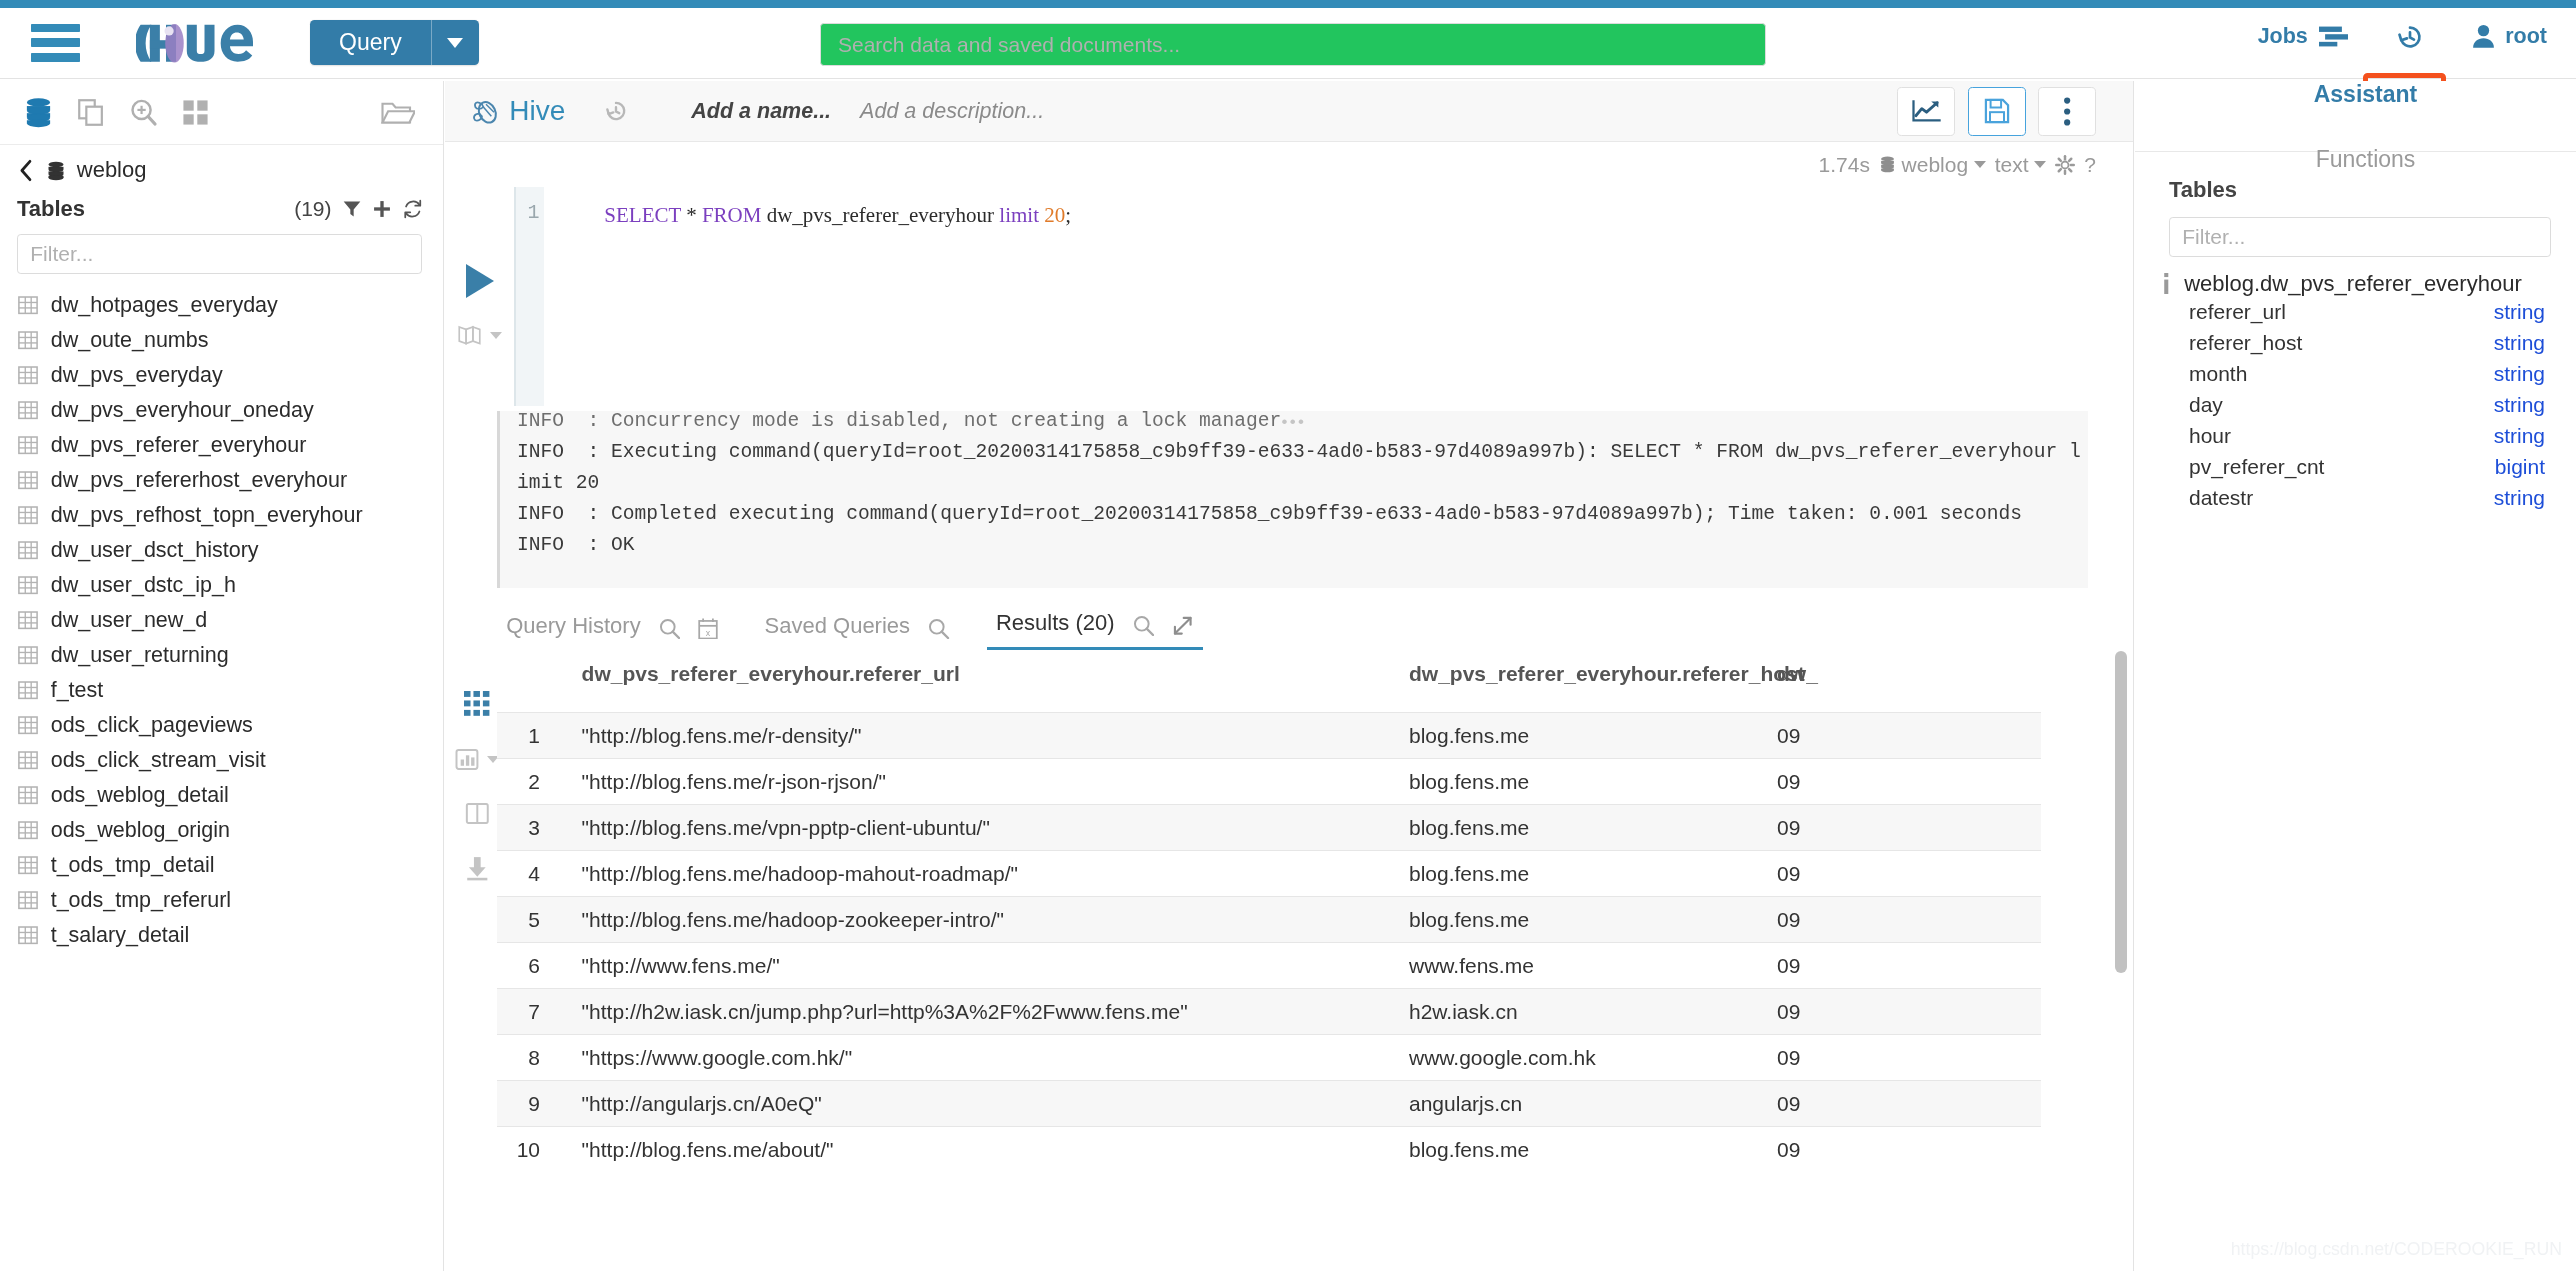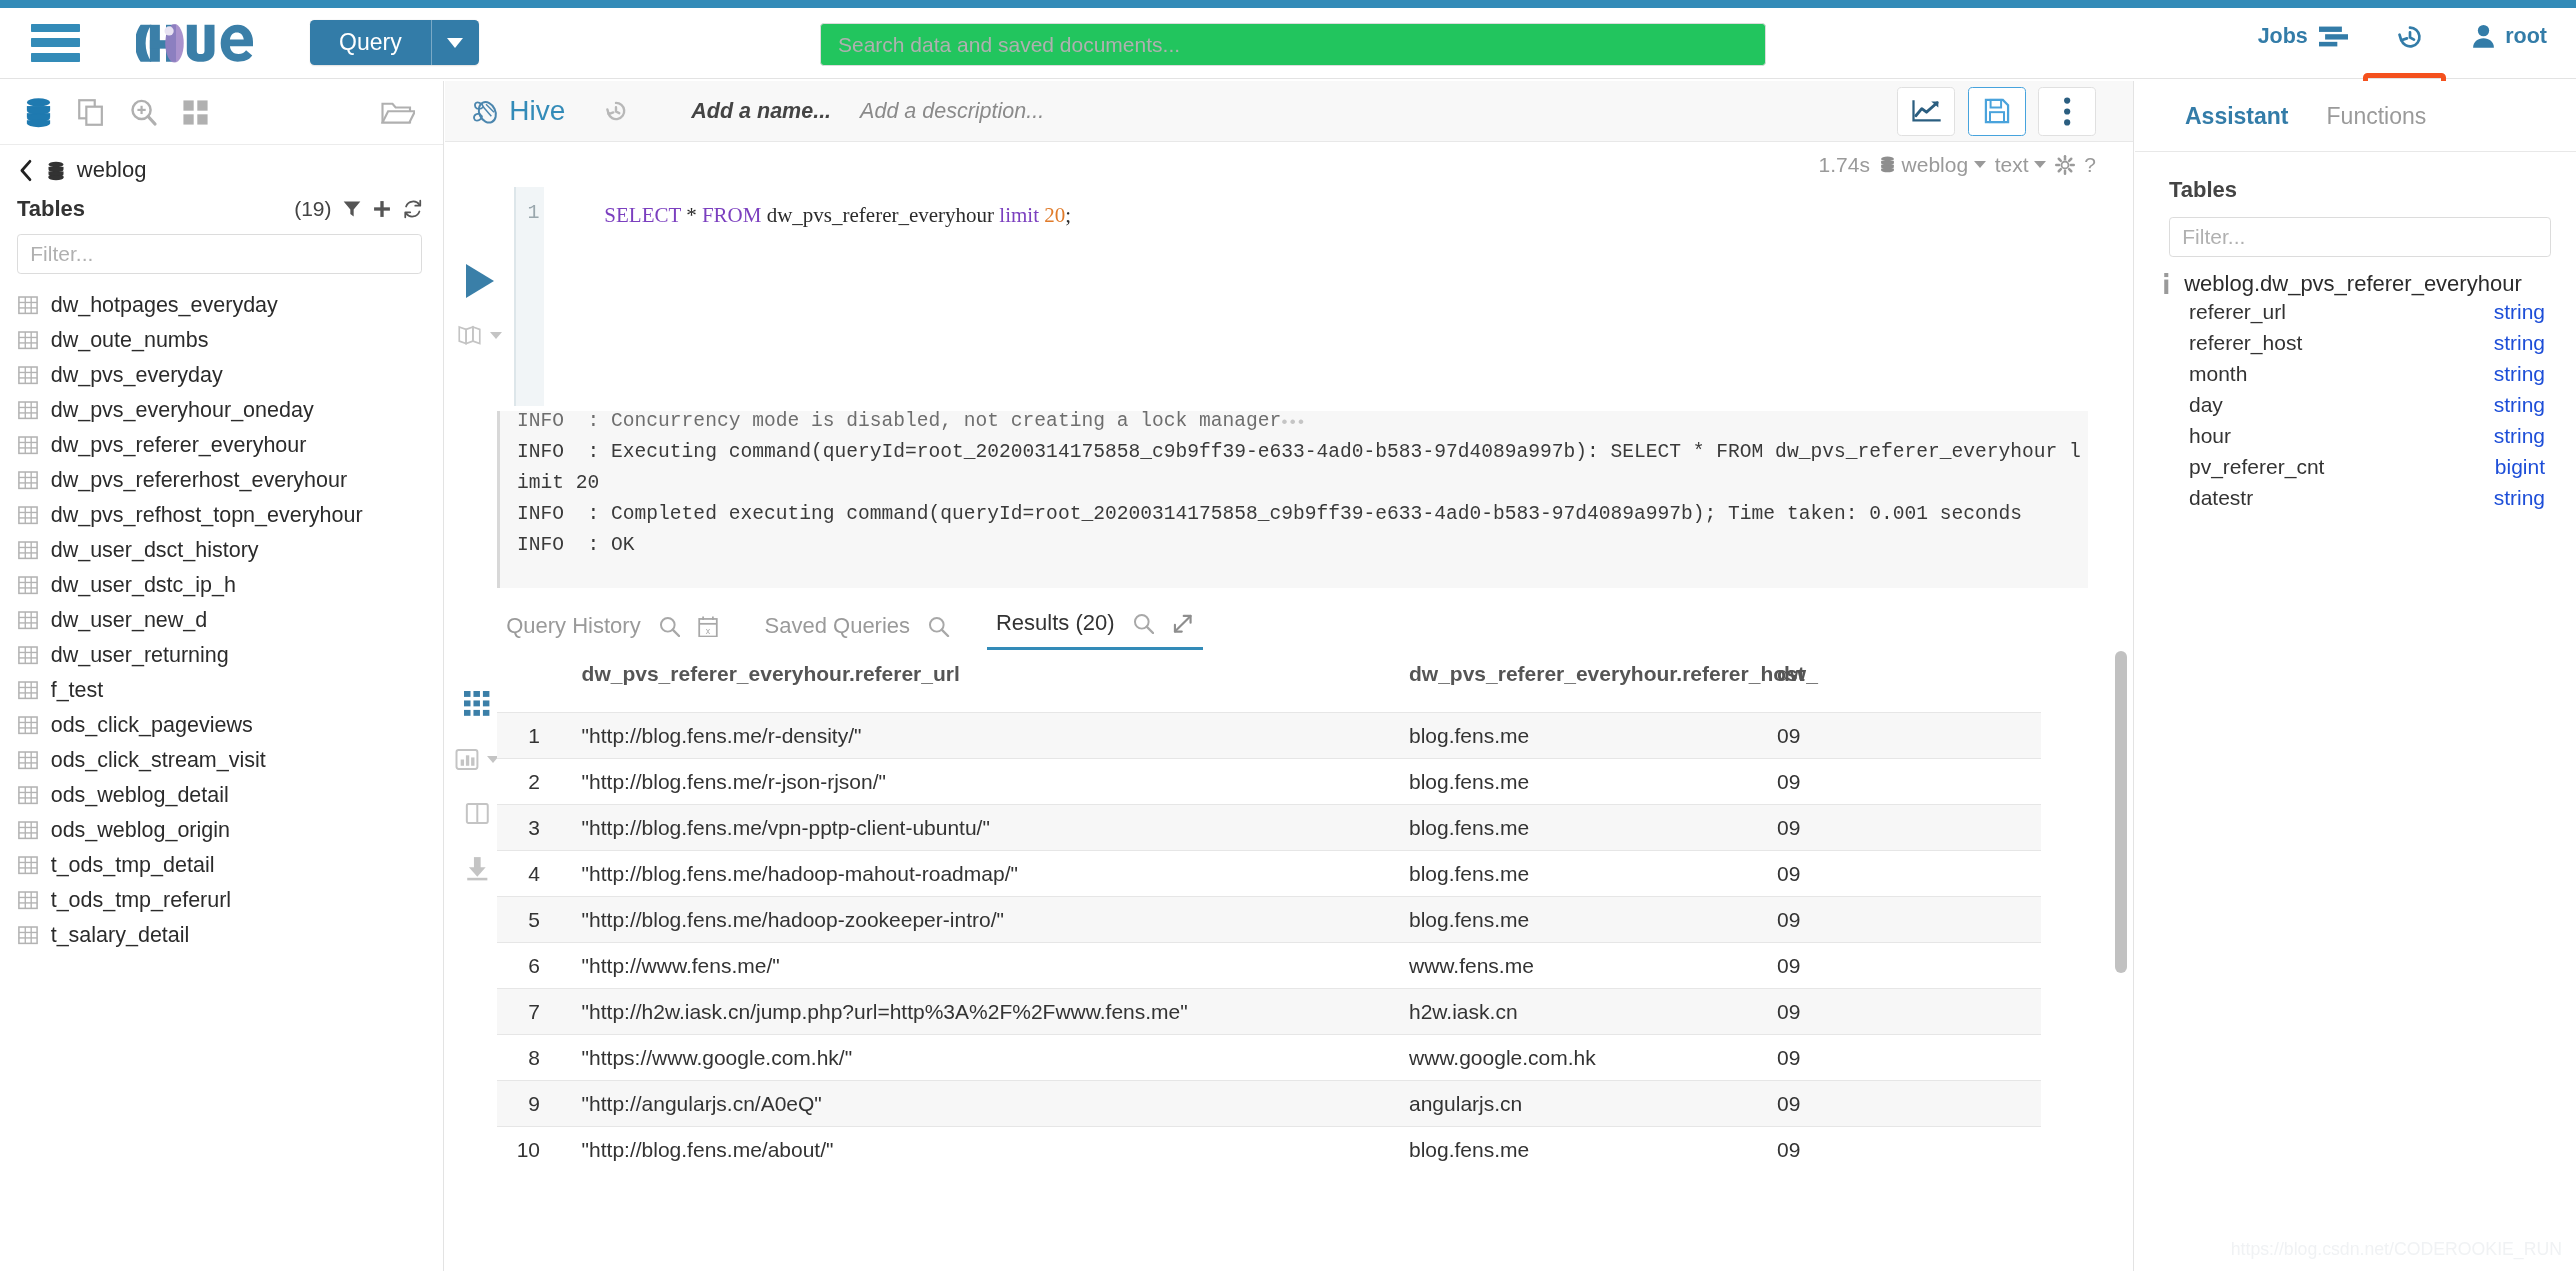--- a/index.html
+++ b/index.html
@@ -213,21 +213,21 @@
     color: #3a3a3a; line-height: 1.58; padding-left: 17px; white-space: pre;
   }
   .log-line.first { color: #6e6e6e; margin-top: -4.6px; }
 
   
   .result-tabs {
     margin: 14px 0 0 52px; display: flex; align-items: flex-end;
     gap: 0; height: 48px; border-bottom: 0;
   }
   .rtab {
-    display: flex; align-items: center; gap: 18px;
+    display: flex; align-items: flex-end; gap: 18px;
     font-size: 22px; color: #9a9a9a; cursor: pointer;
     padding: 0 9.2px 10.7px 9.2px; margin-right: 28px;
   }
   .rtab.active { color: #333; border-bottom: 3.8px solid #338bb8; }
 
   
   .result-area { display: flex; margin-top: 1.5px; }
   .result-tools {
     width: 52px; padding: 40px 0 0 12.3px;
     display: flex; flex-direction: column; align-items: center; gap: 31px;
@@ -257,21 +257,21 @@
     background: #c1c1c1; border-radius: 6.1px;
   }
 
   
   .assistant {
     position: absolute; top: 81px; left: 2135px;
     width: 441px; height: 1191px; background: #fff;
   }
   .as-tabs {
     height: 71px; display: flex; align-items: center;
-    padding-left: 50px; gap: 38px; border-bottom: 1.5px solid #e8e8e8;
+    padding-left: 20px; gap: 38px; border-bottom: 1.5px solid #e8e8e8; flex-direction: column;
   }
   .as-tab { font-size: 23px; color: #9a9a9a; cursor: pointer; }
   .as-tab.active { color: #337ca8; font-weight: bold; }
 
   .as-title { font-size: 22px; font-weight: bold; color: #444; padding: 24.6px 0 0 34px; }
   .as-filter {
     display: block; margin: 14px 23px 0 34px; width: 382px; height: 40px;
     border: 1.2px solid #dcdcdc; border-radius: 3.8px;
     font-size: 21px; padding: 0 12.3px; color: #555; outline: none;
     font-family: "Liberation Sans", sans-serif;

